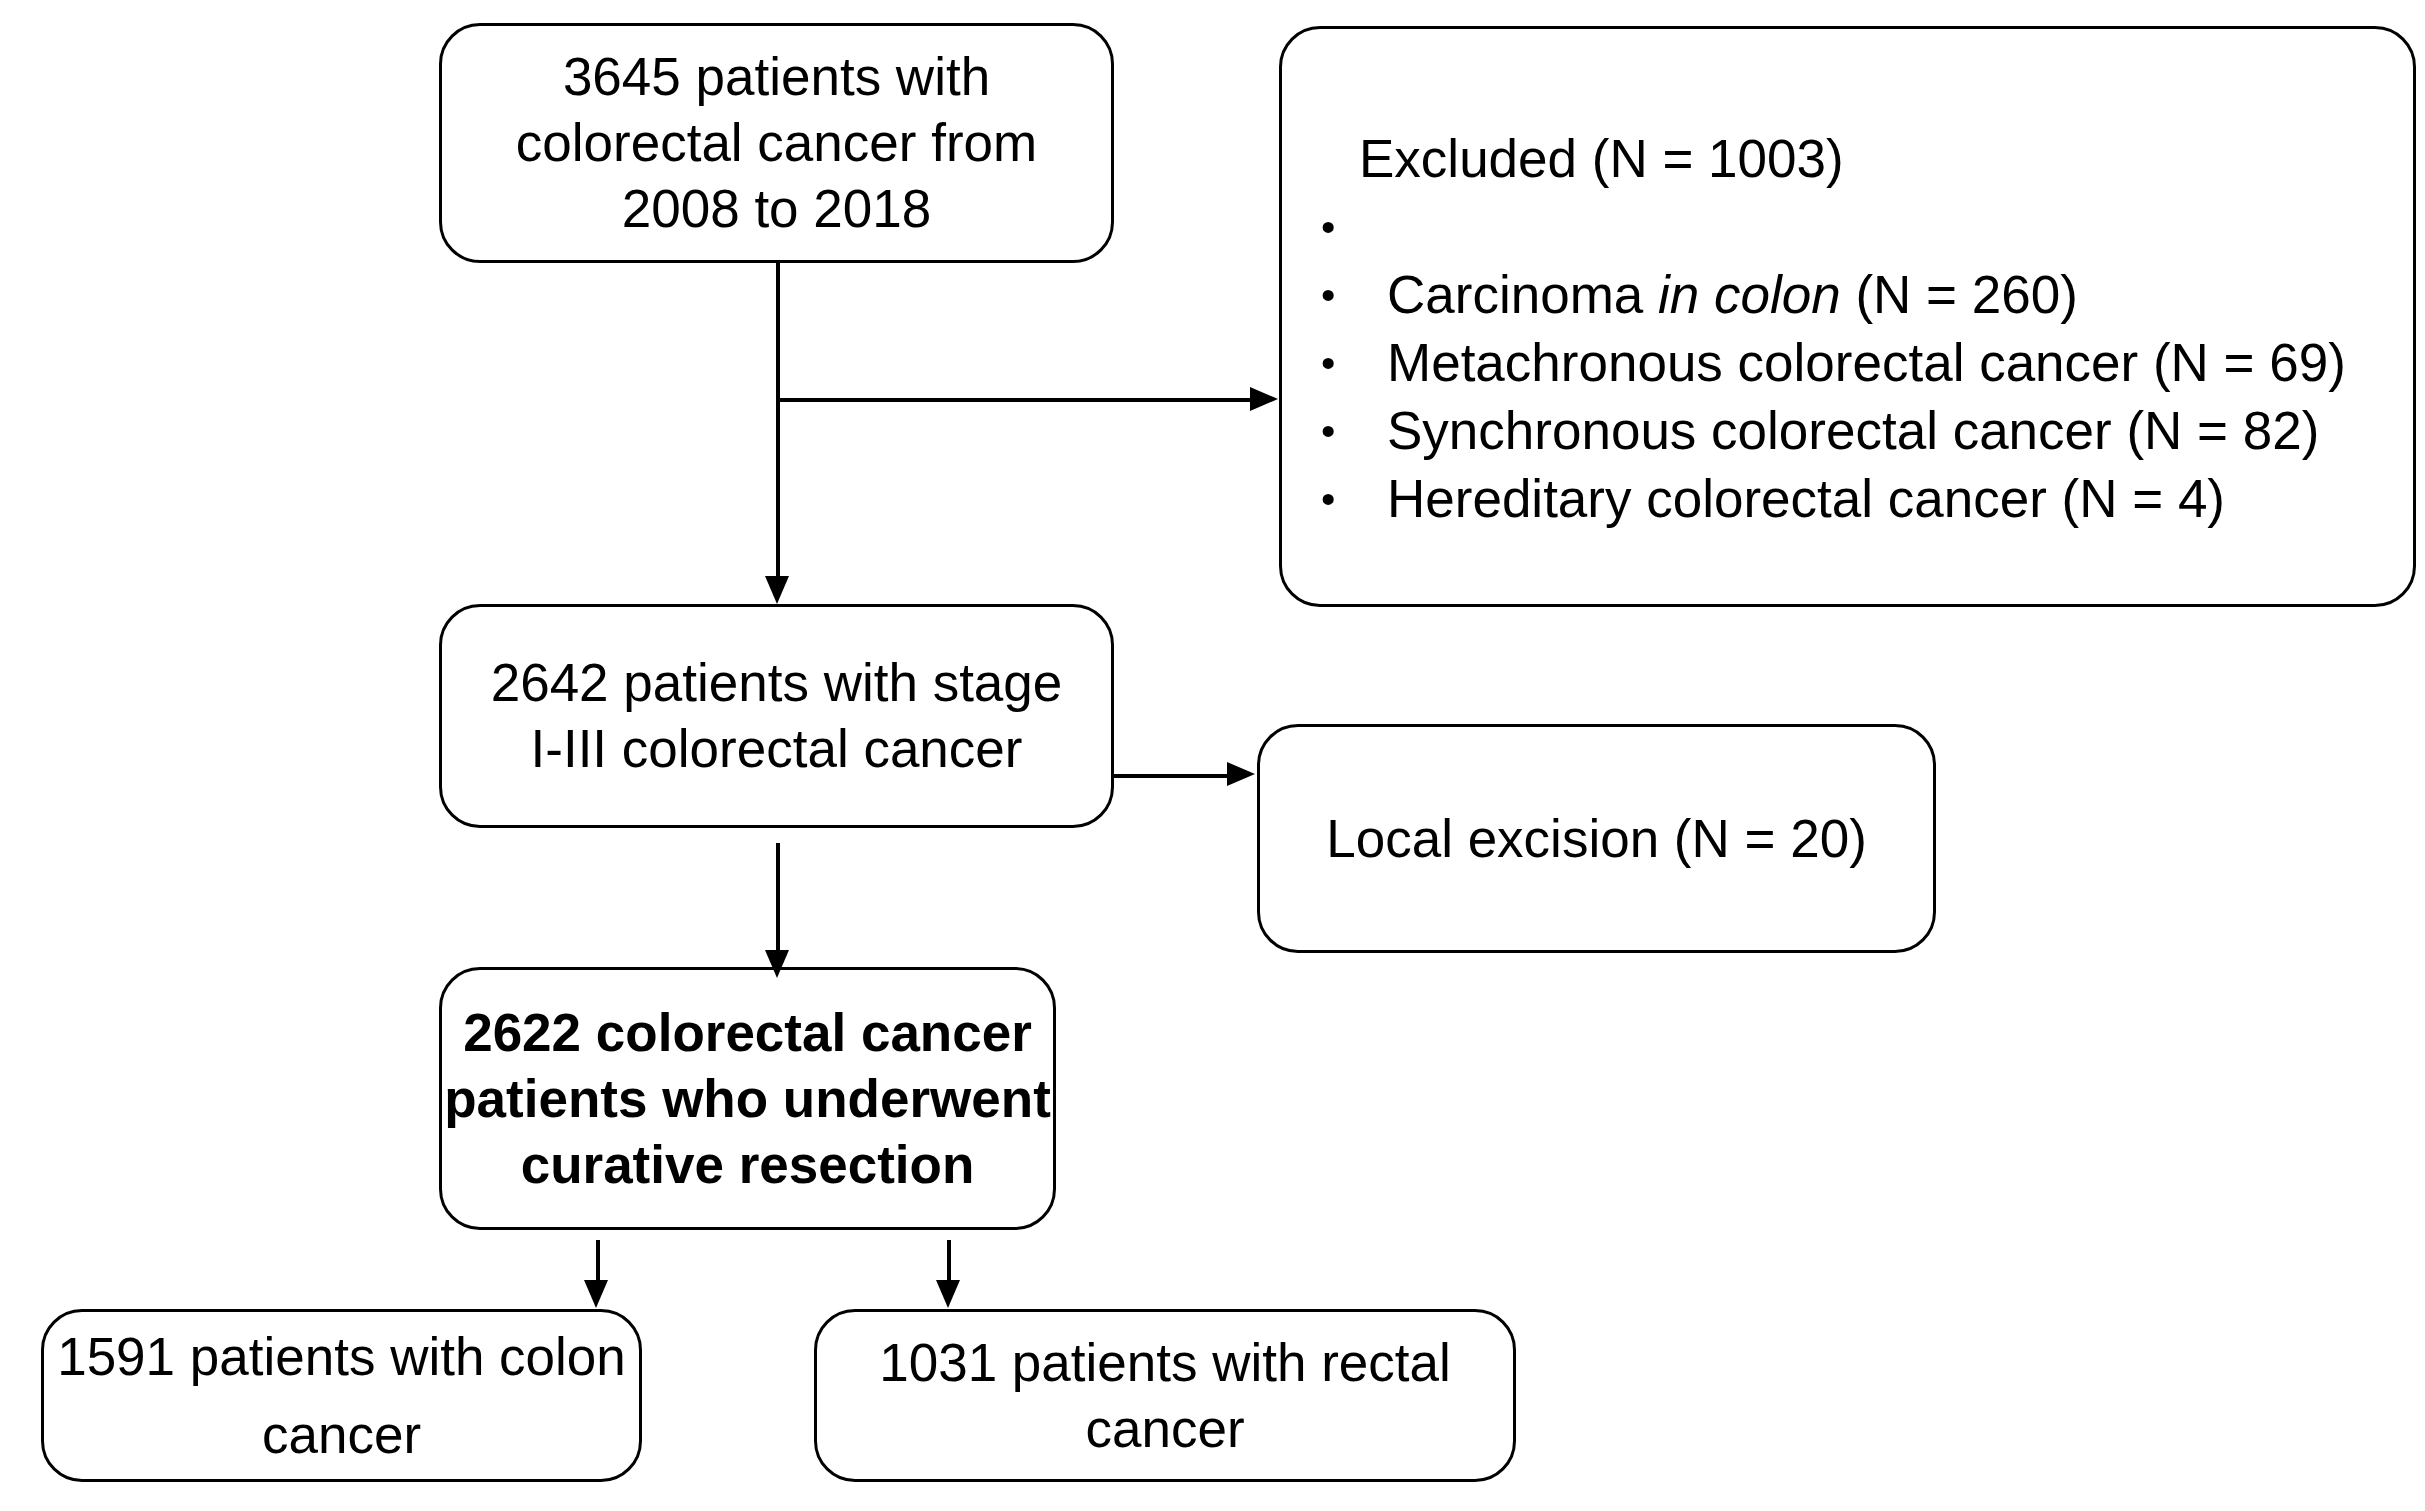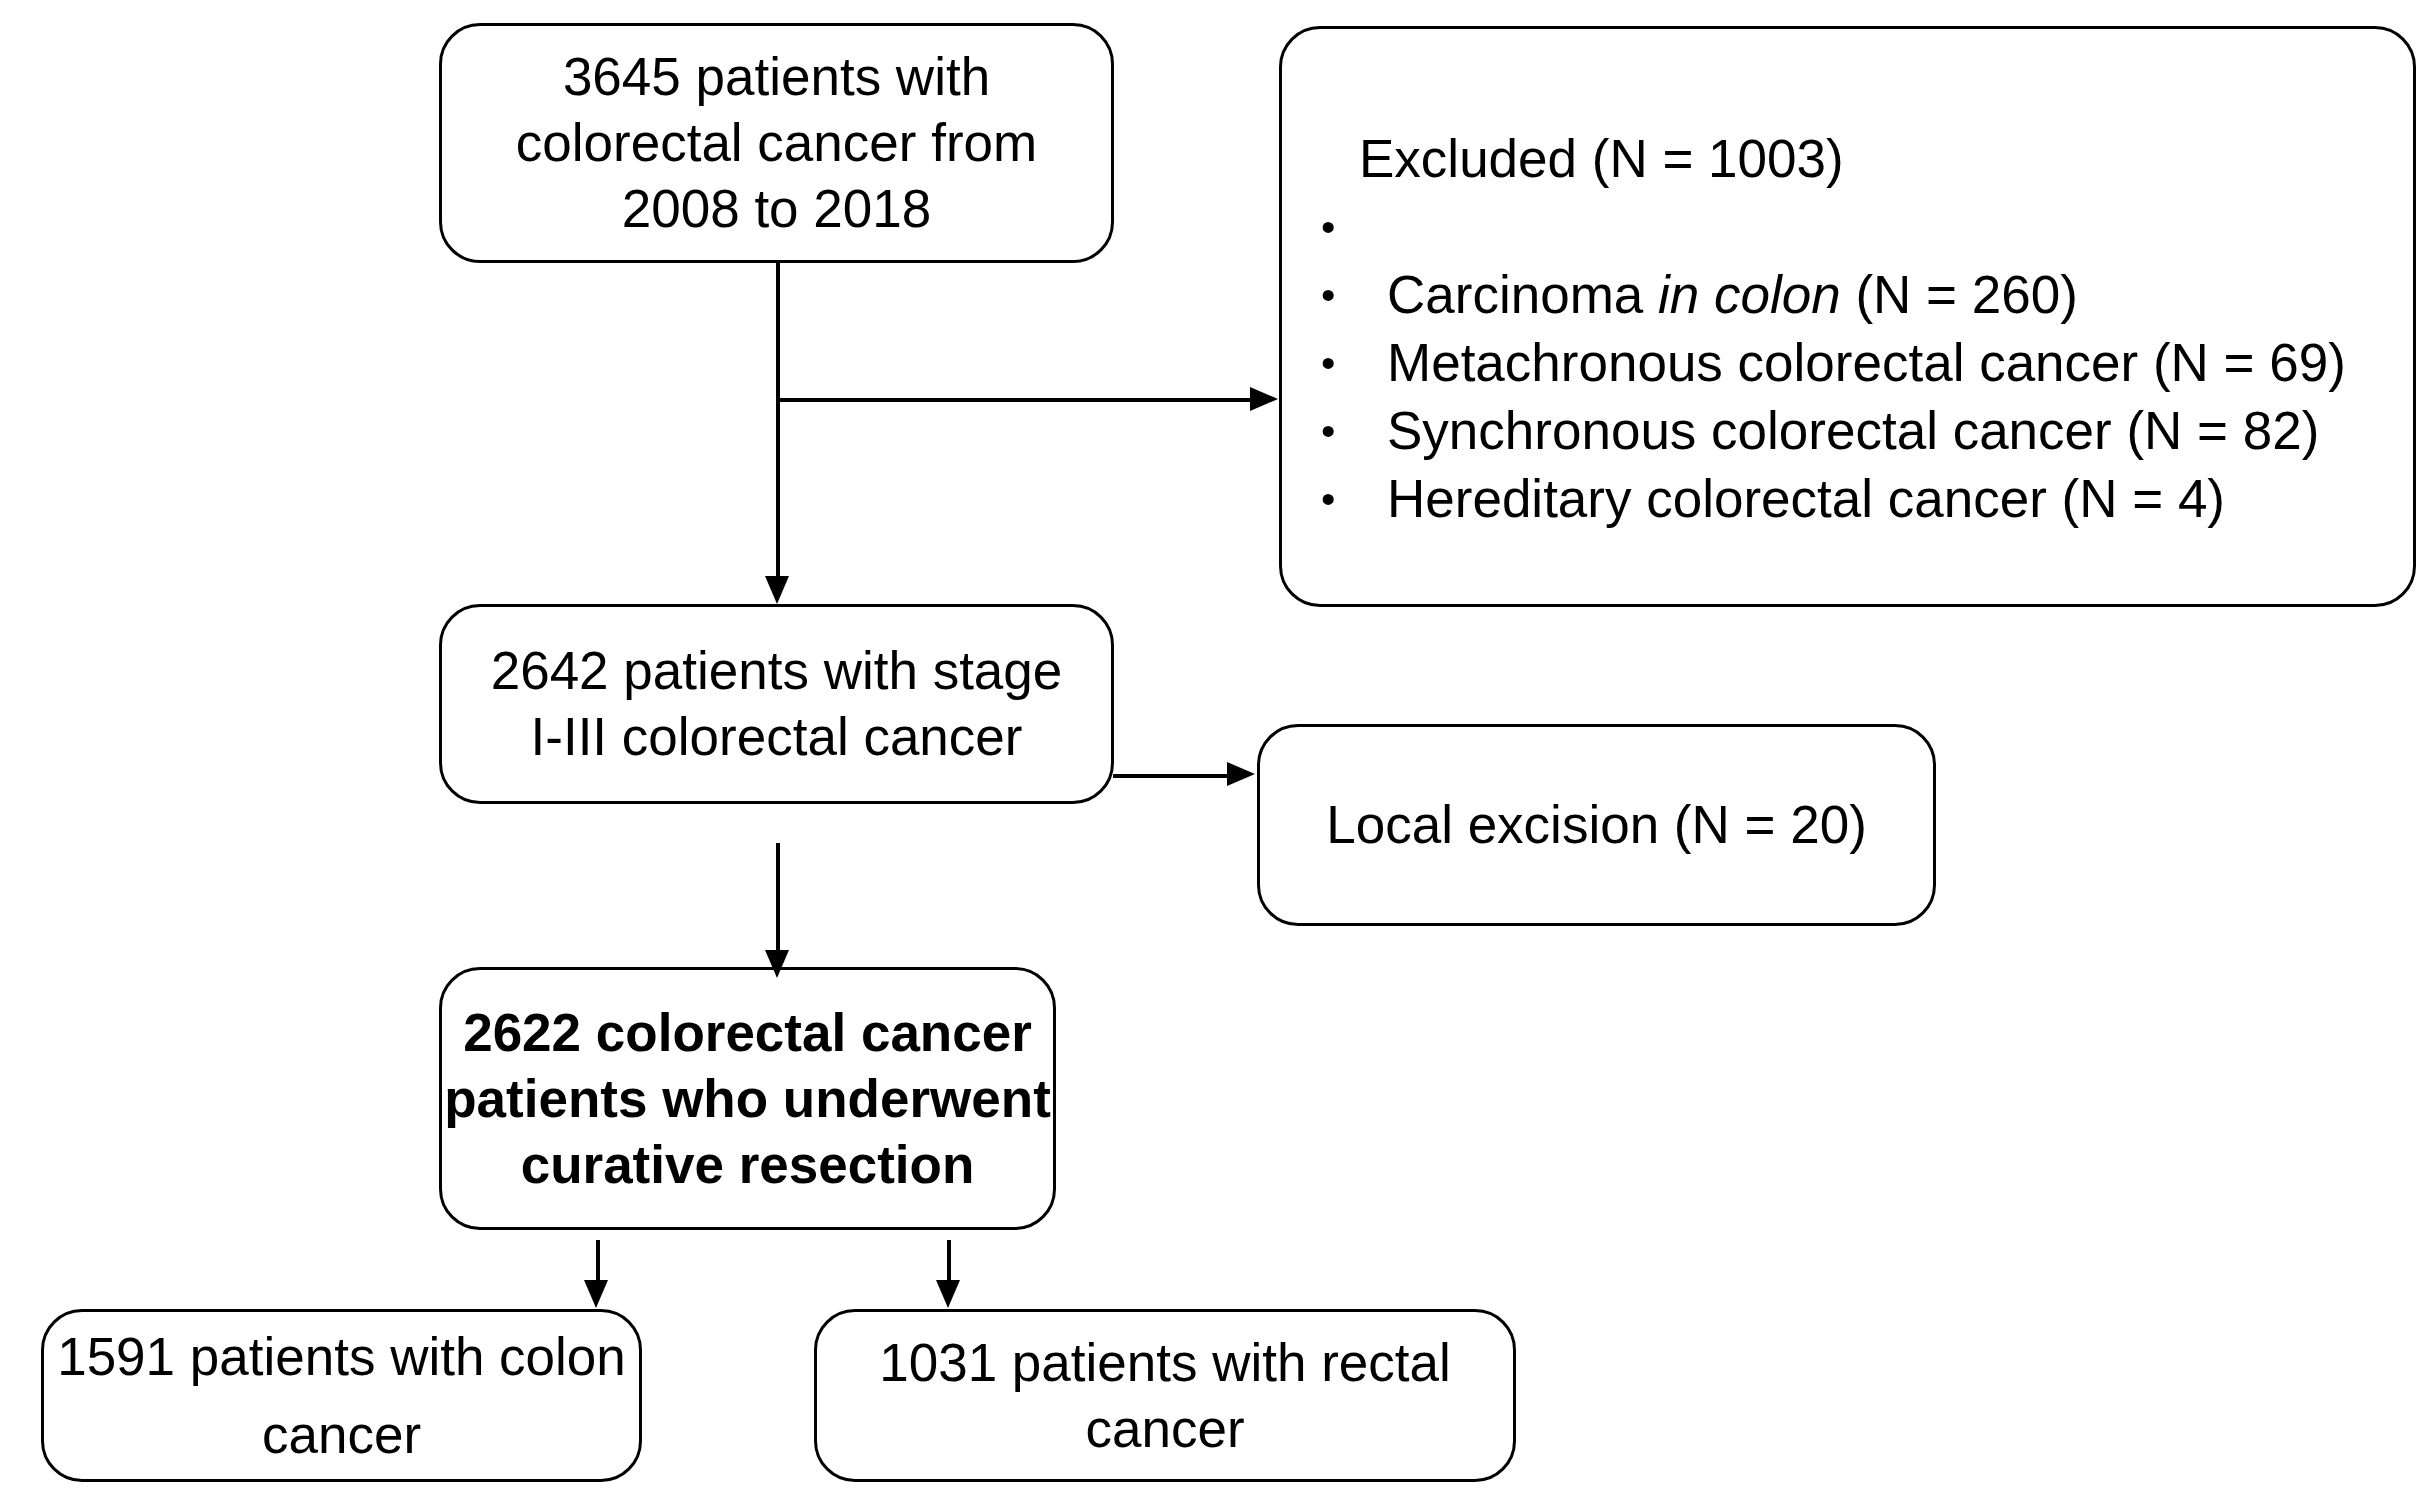--- a/index.html
+++ b/index.html
@@ -53,22 +53,22 @@
   }
   .arrow-right {
     position: absolute; width: 0; height: 0;
     border-top: 12.8px solid transparent;
     border-bottom: 12.8px solid transparent;
     border-left: 28.5px solid #000000;
   }
   
   .pos-top      { left: 439px;  top: 22.5px;   width: 675px;  height: 240px; }
   .pos-excluded { left: 1279px; top: 26px;   width: 1137px; height: 581px; }
-  .pos-stage    { left: 439px;  top: 604px;  width: 675px;  height: 200px; }
-  .pos-local    { left: 1257px; top: 724px;  width: 679px;  height: 202px; }
+  .pos-stage    { left: 439px;  top: 604px;  width: 675px;  height: 224px; }
+  .pos-local    { left: 1257px; top: 724px;  width: 679px;  height: 229px; }
   .pos-curative { left: 439px;  top: 967px; width: 617px;  height: 263px; font-weight: bold; }
   .pos-colon    { left: 41px;   top: 1309px; width: 601px;  height: 173px; gap: 12px; }
   .pos-rectal   { left: 814px; top: 1309px; width: 702px;  height: 173px; }
 </style>
 </head>
 <body>
 
 <div class="stage-area">
 
   <div class="box centered pos-top">

